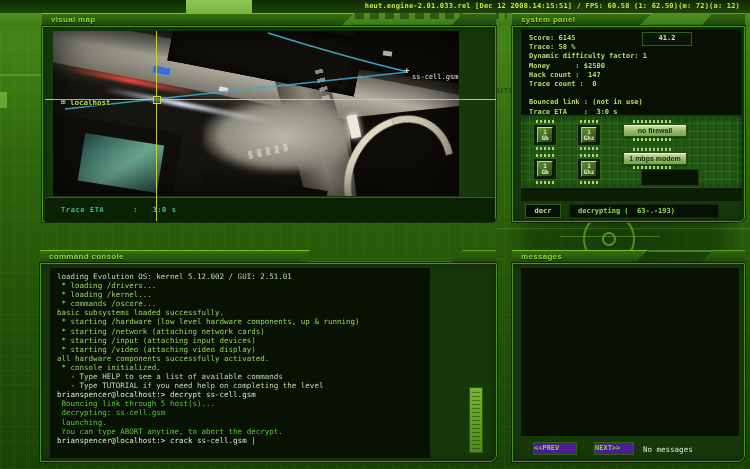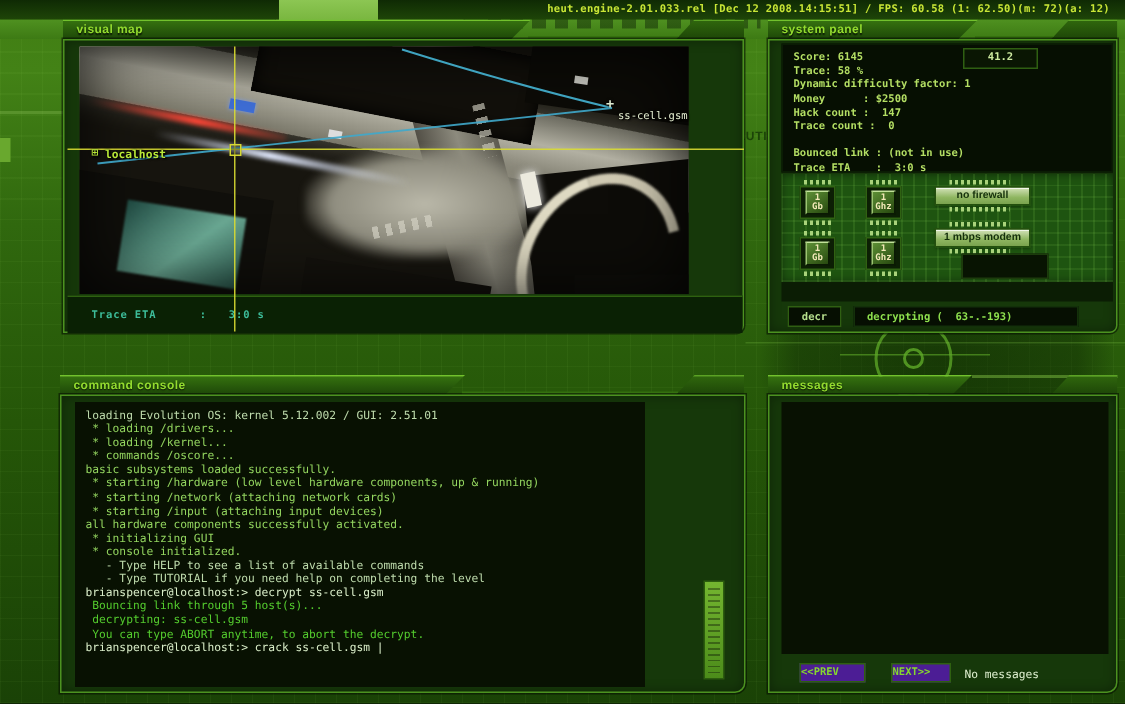--- a/index.html
+++ b/index.html
@@ -261,28 +261,29 @@
     <div class="abs console-black">
       <div id="console-lines">
           <div class="cline std">loading Evolution OS: kernel 5.12.002 / GUI: 2.51.01</div>
           <div class="cline ok"> * loading /drivers...</div>
           <div class="cline ok"> * loading /kernel...</div>
           <div class="cline ok"> * commands /oscore...</div>
           <div class="cline ok">basic subsystems loaded successfully.</div>
           <div class="cline ok"> * starting /hardware (low level hardware components, up &amp; running)</div>
           <div class="cline ok"> * starting /network (attaching network cards)</div>
           <div class="cline ok"> * starting /input (attaching input devices)</div>
+          <div class="cline ok"> * starting /video (attaching video display)</div>
           <div class="cline ok">all hardware components successfully activated.</div>
-          <div class="cline ok"> * initializing GUI</div>
           <div class="cline ok"> * console initialized.</div>
           <div class="cline std">   - Type HELP to see a list of available commands</div>
           <div class="cline std">   - Type TUTORIAL if you need help on completing the level</div>
           <div class="cline prompt">brianspencer@localhost:&gt; decrypt ss-cell.gsm</div>
           <div class="cline sys"> Bouncing link through 5 host(s)...</div>
           <div class="cline sys"> decrypting: ss-cell.gsm</div>
+          <div class="cline sys"> launching.</div>
           <div class="cline sys"> You can type ABORT anytime, to abort the decrypt.</div>
           <div class="cline prompt">brianspencer@localhost:&gt; crack ss-cell.gsm |</div>
         </div>
       <div class="cwm" style="left:397px;top:100px;">ION|EVOLUTION</div>
     </div>
     <div class="abs scrollthumb"></div>
   </div>
 
   <div class="abs ptitle" style="left:512px;top:250px;width:136px;">messages</div>
   <div class="abs tcap" style="left:700px;top:250px;width:45px;"></div>

